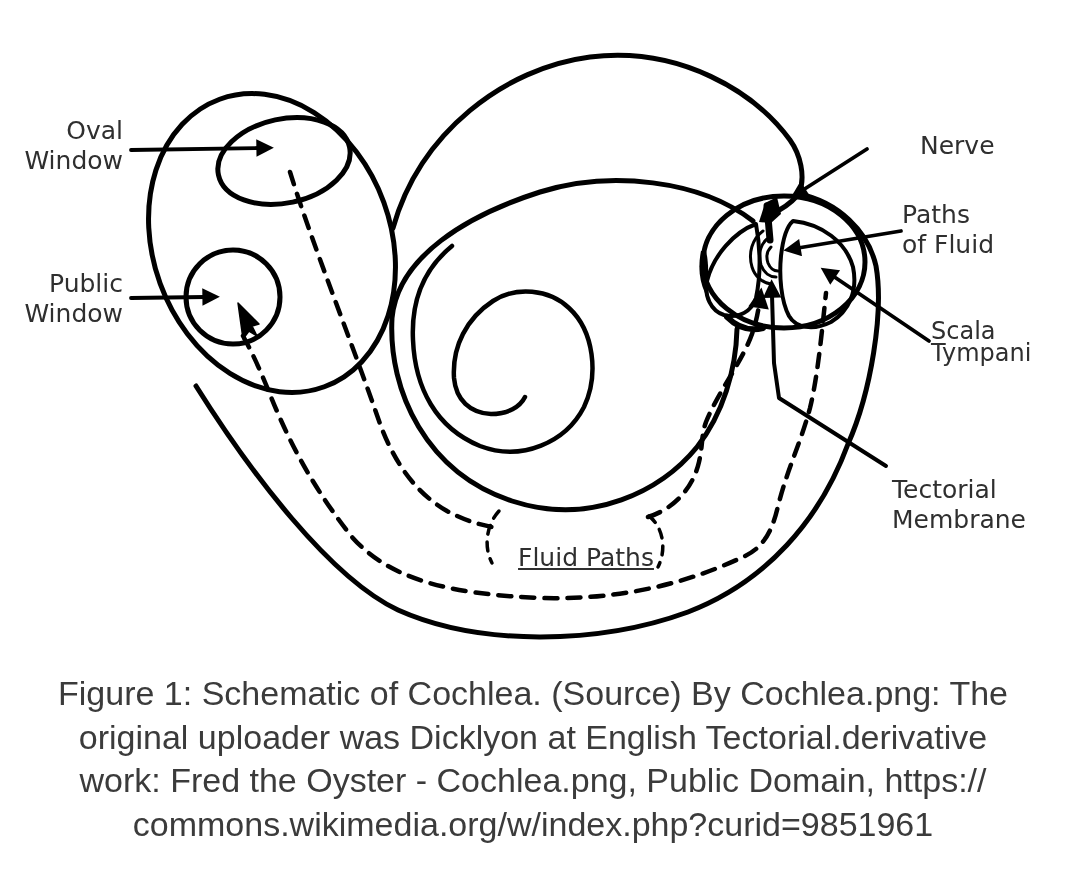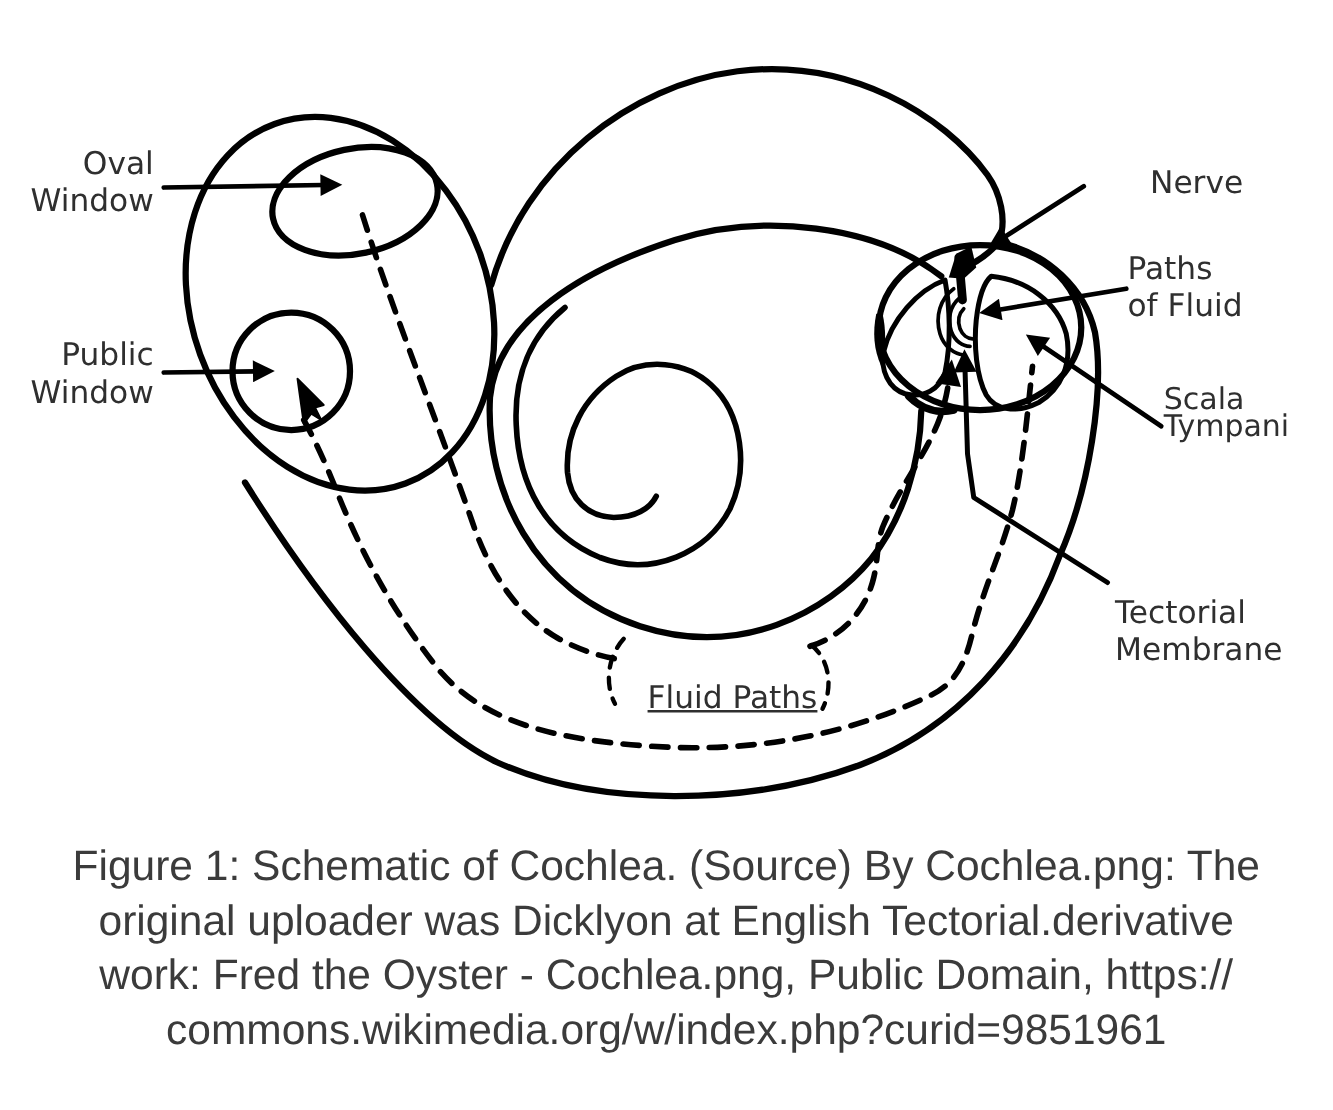--- a/index.html
+++ b/index.html
@@ -79,21 +79,21 @@
     <div>Window</div>
   </div>
 
   <div class="lbl" id="lbl-nerve" style="left:920px;top:131px;text-align:center;">Nerve</div>
 
   <div class="lbl" id="lbl-organ" style="left:902px;top:200px;">
     <div>Paths</div>
     <div>of Fluid</div>
   </div>
 
-  <div class="lbl" id="lbl-scala" style="left:931px;top:308px;">
+  <div class="lbl" id="lbl-scala" style="left:931px;top:320px;">
     <div>Scala</div>
     <div>Tympani</div>
   </div>
 
   <div class="lbl" id="lbl-tectorial" style="left:892px;top:444px;margin-top:31px;">
     <div>Tectorial</div>
     <div>Membrane</div>
   </div>
 
   <div class="lbl center" id="lbl-fluid" style="left:500px;top:543px;width:172px;">Fluid Paths</div>

